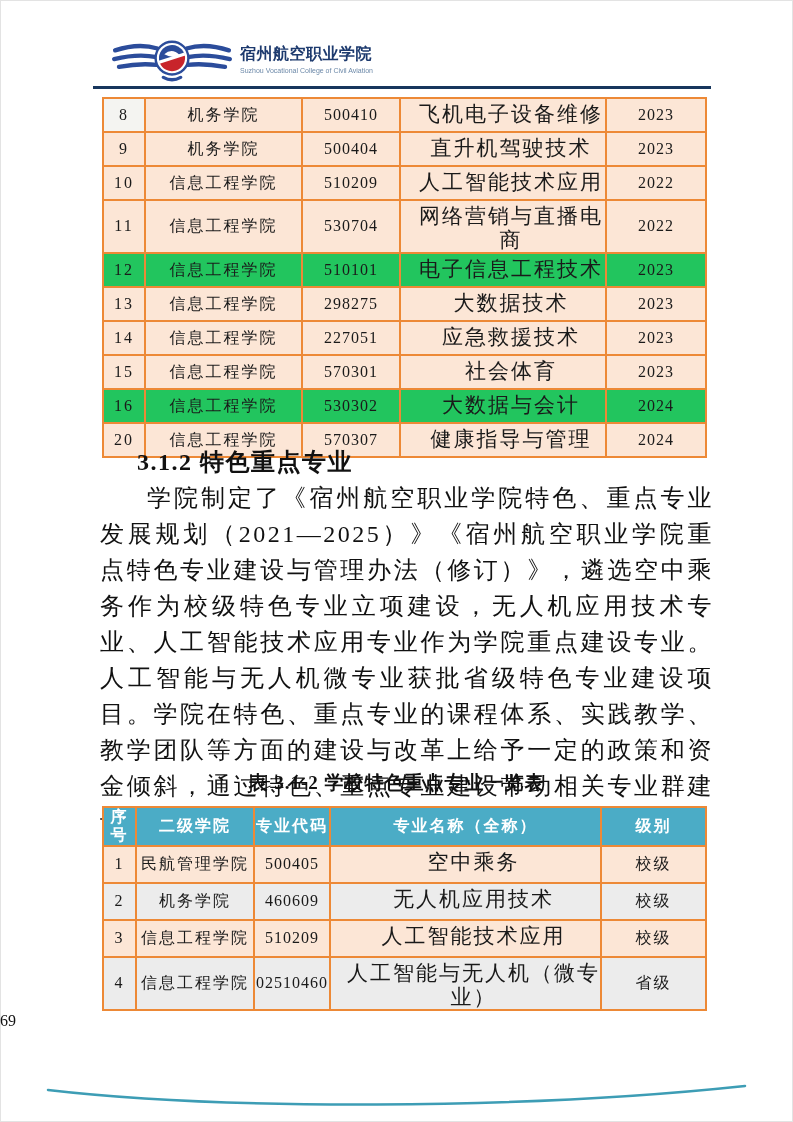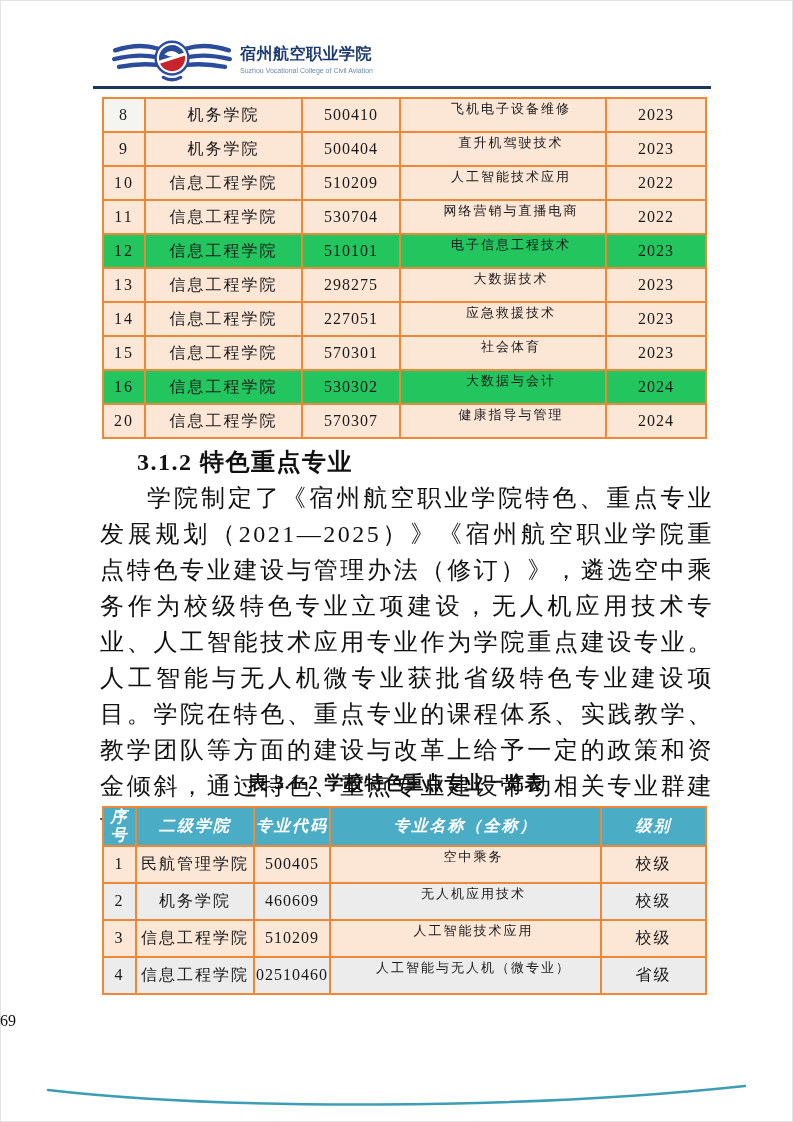--- a/index.html
+++ b/index.html
@@ -31,29 +31,29 @@
   .header-rule { position:absolute; left:93px; top:86px; width:618px; height:3px; background:#17365d; }
 
   
   table { border-collapse:collapse; table-layout:fixed; }
   td, th { border:2px solid #ed8936; text-align:center; vertical-align:middle;
            font-size:16px; letter-spacing:2px; line-height:1.15; overflow:hidden; }
   td { background:#fce6d6; }
   .tbl1 { position:absolute; left:102px; top:97px; width:603px; }
   .tbl1 tr { height:34px; }
   .tbl2 { position:absolute; left:102px; top:806px; width:603px; }
-  .tbl2 thead tr { height:38px;font-style:italic; }
+  .tbl2 thead tr { height:38px; }
   .tbl2 tbody tr { height:37px; }
   .tbl2 th { background:#4bacc6; color:#ffffff;
              font-family:"Liberation Sans","DejaVu Sans",sans-serif;
              font-weight:bold; font-size:16px; letter-spacing:2px; }
   tr.alt td  { background:#22c55e; }
   tr.alt2 td { background:#ececec; }
   td.light   { background:#f4f4f1; }
-  td.c-major { vertical-align:top; padding-top:3px; font-size:13px;padding-left:16px; }
+  td.c-major { vertical-align:top; padding-top:3px; font-size:21px;padding-left:16px; }
   td.c-num   { letter-spacing:1px; }
 
   
   .sec-heading {
     position:absolute; left:137px; top:446px;
     font-size:24px; font-weight:bold; letter-spacing:1.5px; color:#111;
   }
   .body-par {
     position:absolute; left:100px; top:480px; width:614px;
     font-size:24px; line-height:36px; letter-spacing:2.5px;

